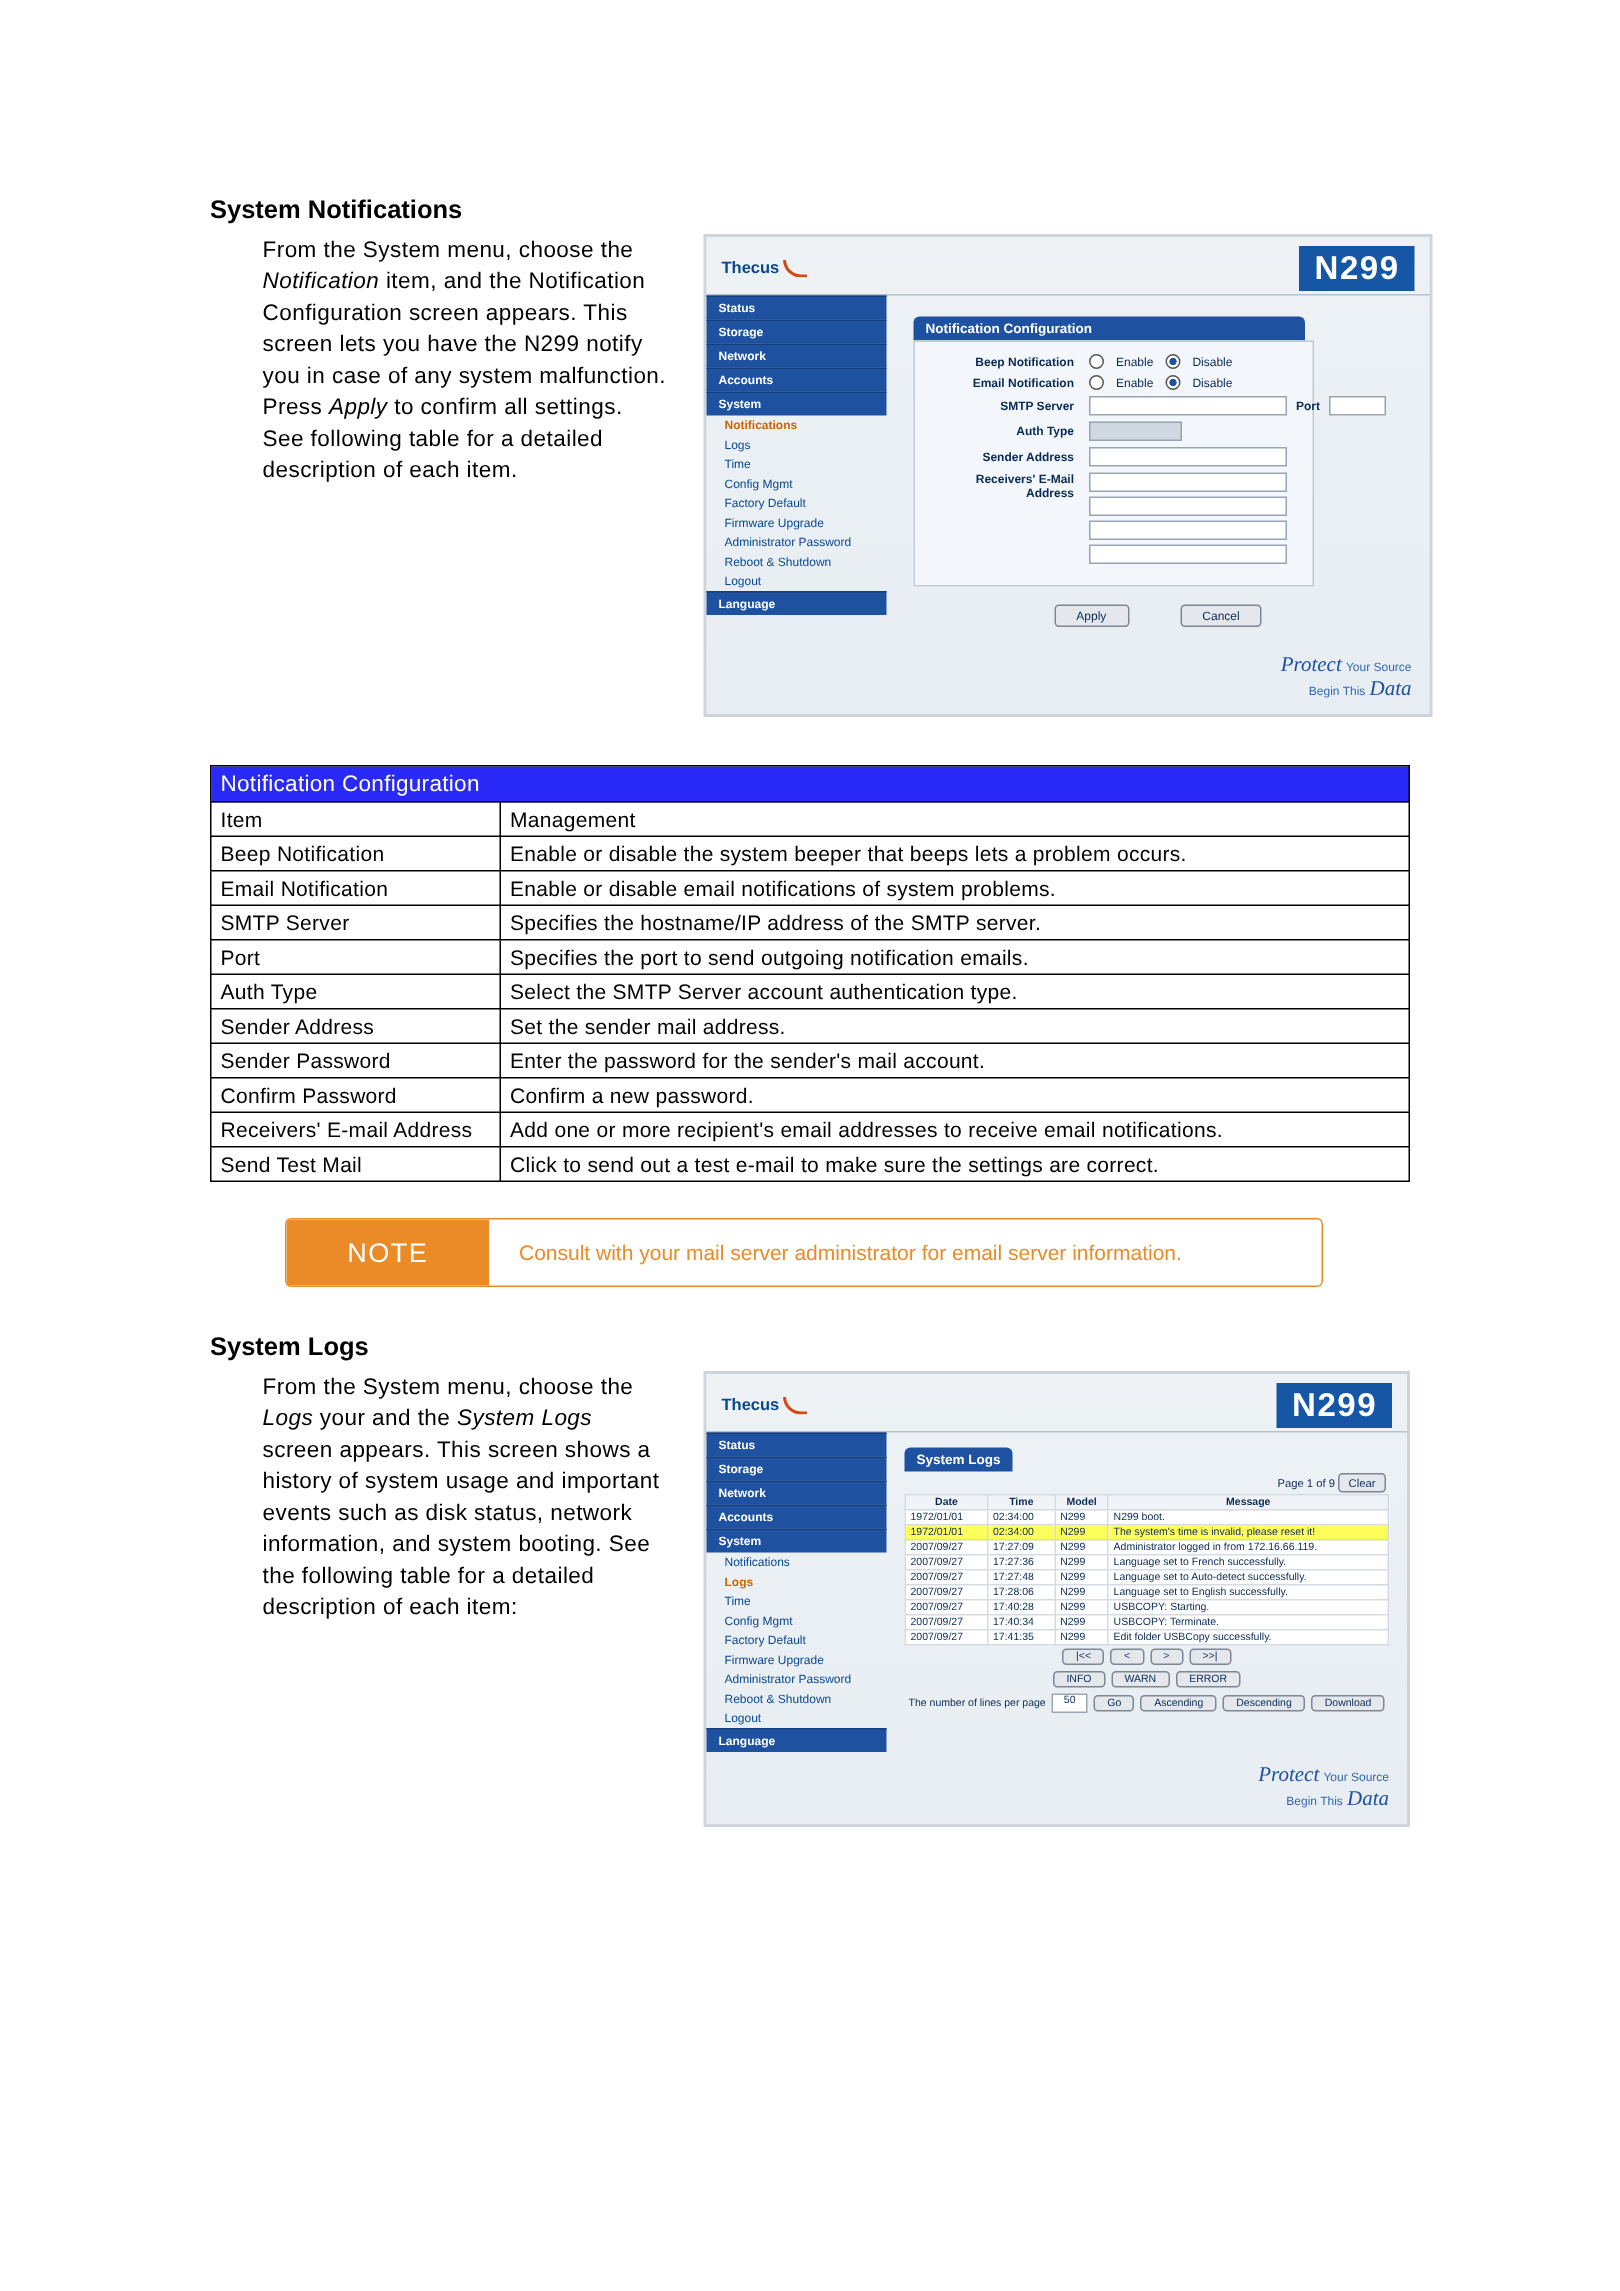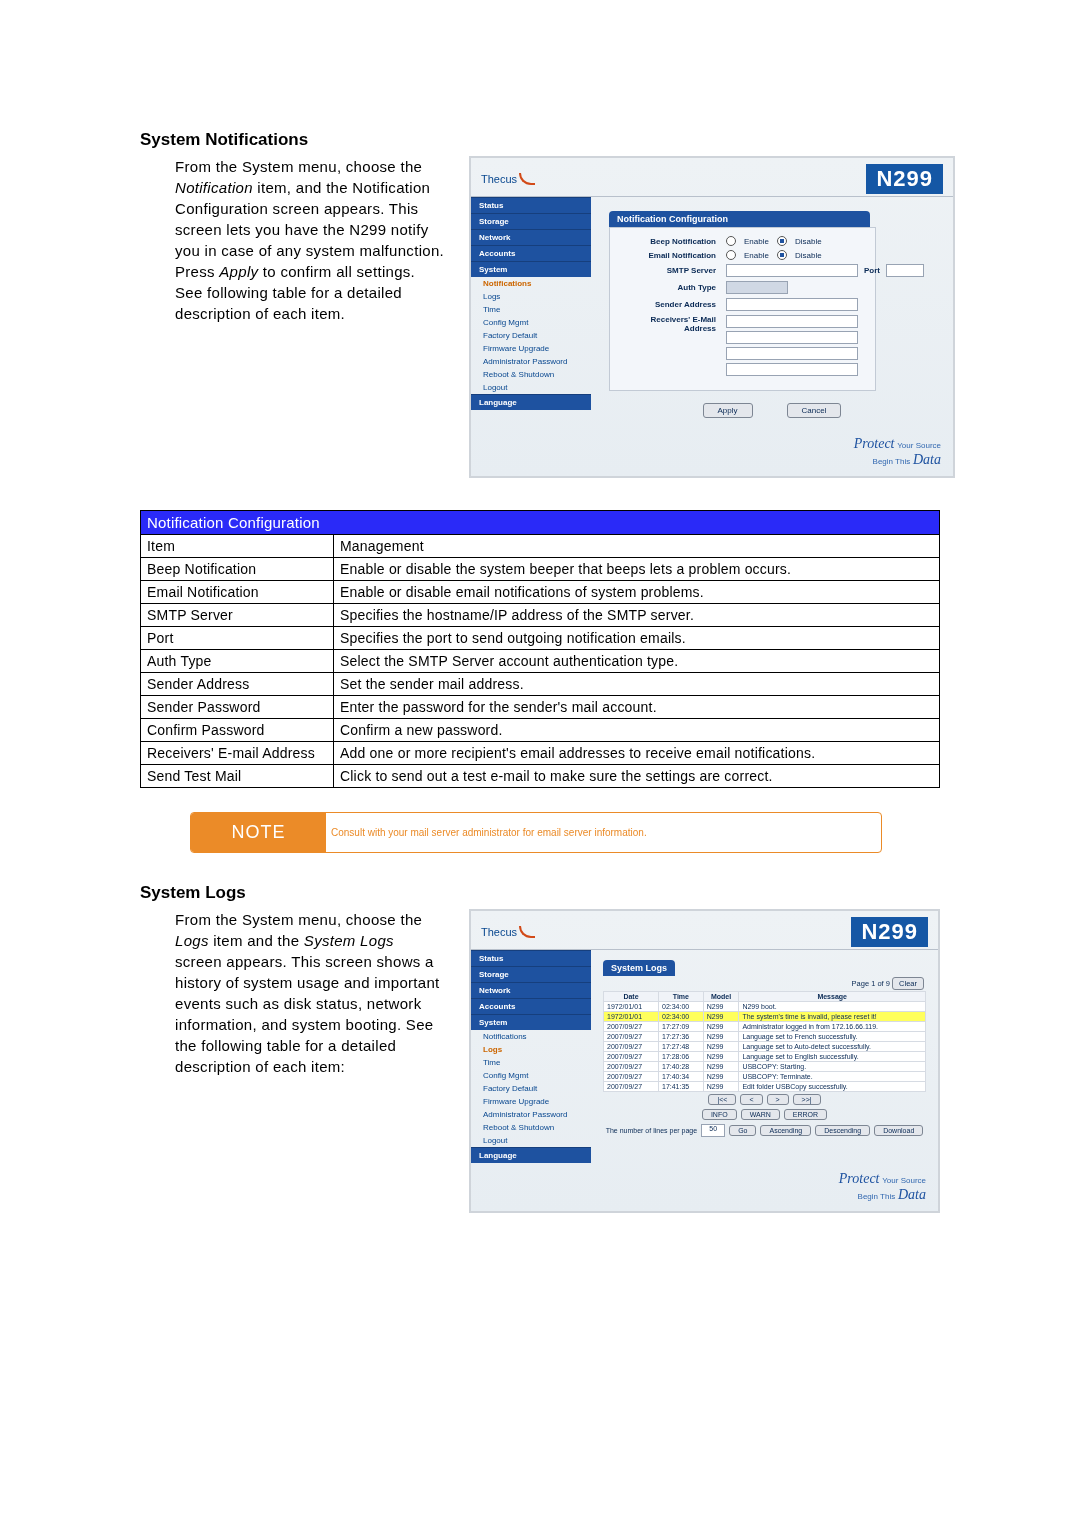--- a/index.html
+++ b/index.html
@@ -56,21 +56,21 @@
     position: relative;
   }
   .shot-header {
     display: flex;
     align-items: center;
     justify-content: space-between;
     padding: 6px 10px 2px 10px;
     border-bottom: 1px solid #b8c0cb;
   }
   .logo {
-    font-weight: normal;
+    font-weight: bold;
     font-size: 11px;
     color: #08478f;
     display: flex;
     align-items: center;
   }
   .logo-swoosh {
     width: 14px; height: 10px;
     border-bottom: 2px solid #d24a18;
     border-left: 2px solid #d24a18;
     border-radius: 0 0 0 12px;
@@ -208,22 +208,22 @@
     font-weight: normal;
     display: flex;
     align-items: center;
     justify-content: center;
     width: 135px;
     letter-spacing: 1px;
   }
   .note-body {
     flex: 1;
     color: #eb8b28;
-    font-size: 10px;
-    padding: 14px 5px;
+    font-size: 14px;
+    padding: 14px 20px;
   }
 
   
   .logs-main {
     flex: 1;
     padding: 10px 12px 10px 12px;
   }
   .logs-title {
     background: #1e52a0;
     color: #fff;
@@ -438,21 +438,21 @@
 
   <div class="note-wrap">
     <div class="note-tab">NOTE</div>
     <div class="note-body">Consult with your mail server administrator for email server information.</div>
   </div>
 
   <h2 class="subhead">System Logs</h2>
 
   <div class="two-col">
     <div class="left">
-      <span>From the System menu, choose the </span><span class="italic">Logs</span><span> item and the </span><span class="italic">System Logs</span><span> screen appears. This screen shows a history of system usage and important events such as disk status, network information, and system booting. See the following table for a detailed description of each item:</span>
+      <span>From the System menu, choose the </span><span class="italic">Logs</span><span> your and the </span><span class="italic">System Logs</span><span> screen appears. This screen shows a history of system usage and important events such as disk status, network information, and system booting. See the following table for a detailed description of each item:</span>
     </div>
 
     <div class="shot">
       <div class="shot-header">
         <div class="logo">
           <span>Thecus</span>
             <span class="logo-swoosh"></span>
         </div>
         <div class="product-badge">N299</div>
       </div>

